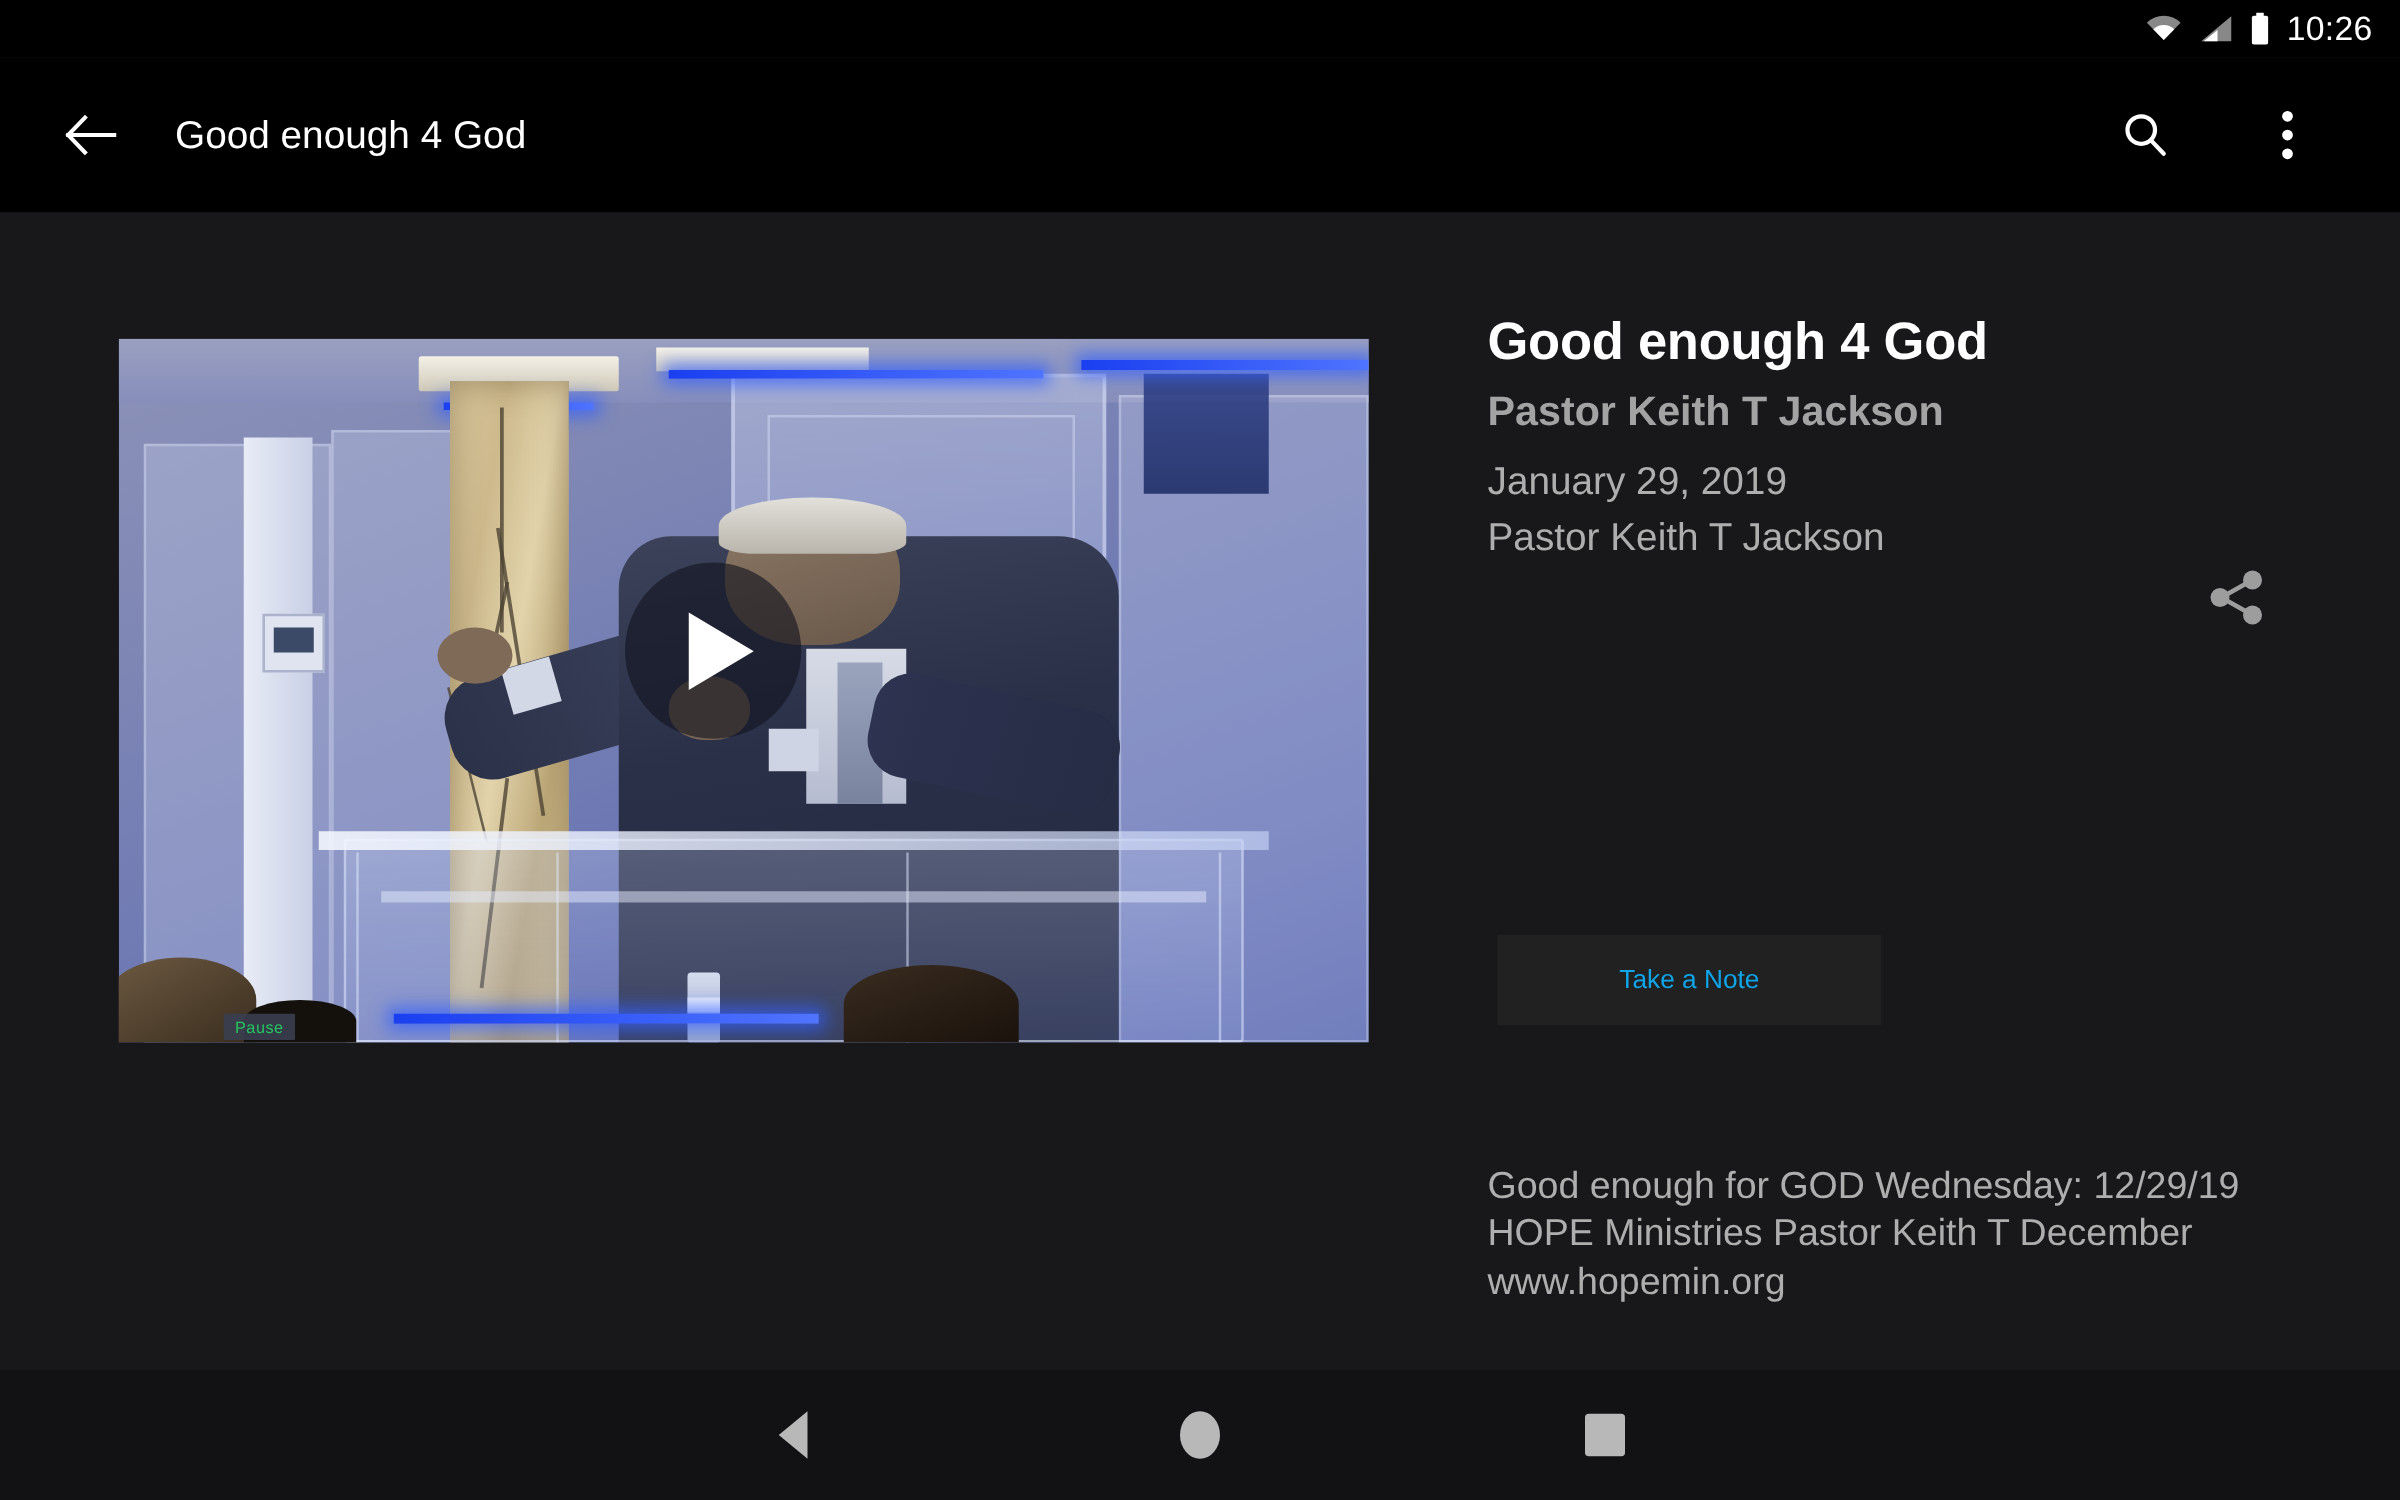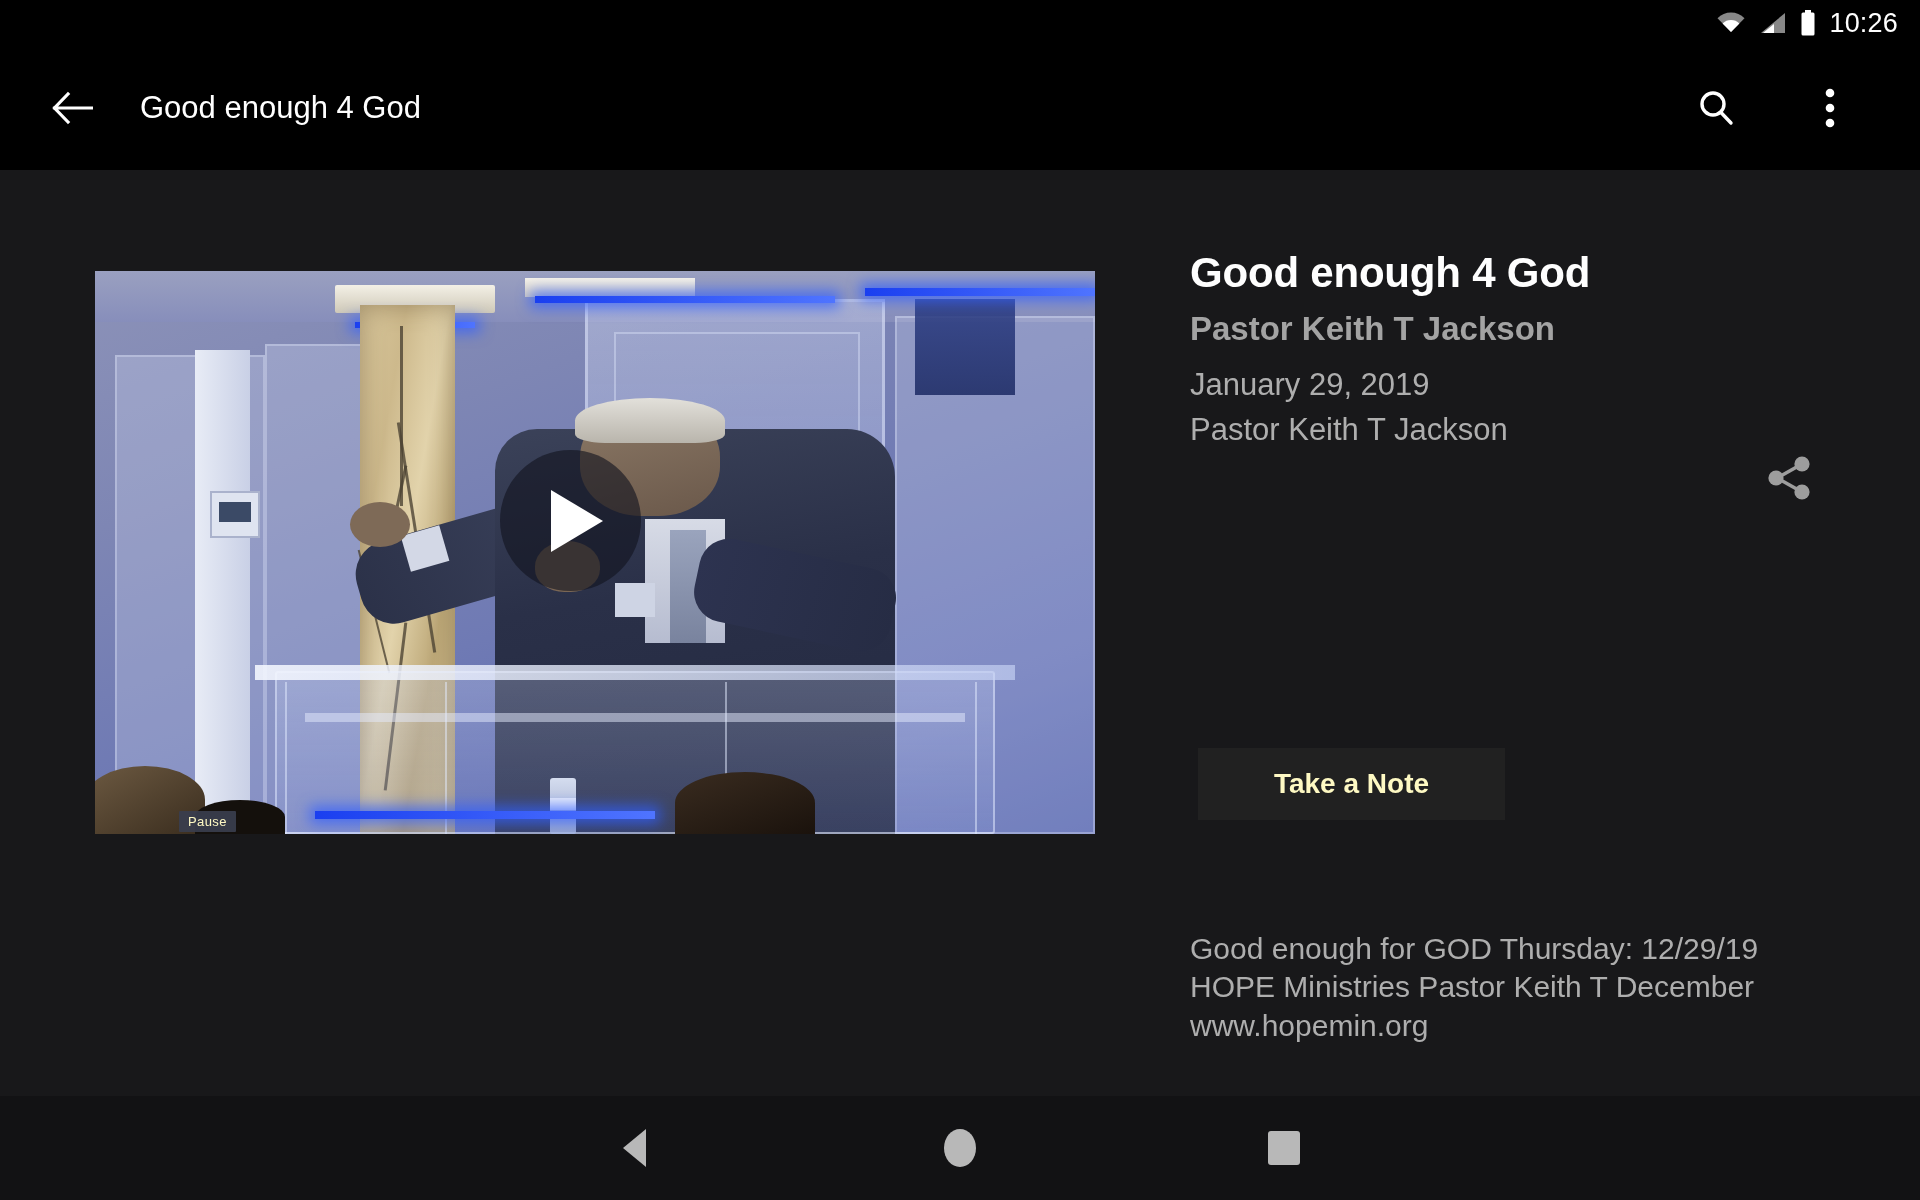--- a/index.html
+++ b/index.html
@@ -196,21 +196,21 @@
   }
   .head-a { left:-1%; width:12%; height:12%;
     background:linear-gradient(150deg,#6d5a42,#3a2d1e); }
   .head-b { left:58%; width:14%; height:11%;
     background:linear-gradient(160deg,#3a2c20,#1a120c); }
   .head-c { left:10%; width:9%; height:6%;
     background:#14100c; }
   
   #pause-chip {
     position:absolute; left:84px; top:540px; padding:3px 9px;
-    background:rgba(58,62,78,.92); color:#fef9c3;
+    background:rgba(58,62,78,.92); color:#22c55e;
     font-size:13px; letter-spacing:.4px; border-radius:1px;
   }
   
   #play-overlay {
     position:absolute; left:405px; top:179px; width:141px; height:141px;
     background:rgba(18,20,30,.62); border-radius:50%;
     display:flex; align-items:center; justify-content:center;
   }
   #play-triangle {
     width:0; height:0; margin-left:13px;
@@ -228,23 +228,23 @@
     color:#a3a3a3; font-size:33px; font-weight:bold; margin-top:16px; line-height:1.1;
   }
   #video-date { color:#aeaeae; font-size:31px; margin-top:20px; line-height:1.12; }
   #video-author { color:#aeaeae; font-size:31px; margin-top:11px; line-height:1.12; }
   #share-button {
     position:absolute; left:1756px; top:275px; width:66px; height:66px;
     display:flex; align-items:center; justify-content:center;
   }
   #take-note-button {
     position:absolute; left:1198px; top:578px; width:307px; height:72px;
-    background:#212121; color:#fef9c3; font-size:28px;
+    background:#212121; color:#0ea5e9; font-size:21px;
     display:flex; align-items:center; justify-content:center;
-    border:none; font-family:inherit;font-weight:bold;
+    border:none; font-family:inherit;
   }
   #video-description {
     position:absolute; left:1190px; top:760px; width:640px;
     color:#aeaeae; font-size:30px; line-height:1.28;
   }
 
   
   #nav-bar {
     position:absolute; left:0; top:1096px; width:1920px; height:104px;
     background:#121214; display:flex; align-items:center;
@@ -375,21 +375,21 @@
         <circle cx="13" cy="26" r="7.6" fill="#9d9d9d"></circle>
         <circle cx="39" cy="40" r="7.6" fill="#9d9d9d"></circle>
         <line x1="14" y1="26" x2="39" y2="12" stroke="#9d9d9d" stroke-width="3.6"></line>
         <line x1="14" y1="26" x2="39" y2="40" stroke="#9d9d9d" stroke-width="3.6"></line>
       </svg>
     </div>
 
     <button id="take-note-button">Take a Note</button>
 
     <div id="video-description">
-      <div>Good enough for GOD Thursday: 12/29/19</div>
+      <div>Good enough for GOD Wednesday: 12/29/19</div>
       <div>HOPE Ministries Pastor Keith T December</div>
       <div>www.hopemin.org</div>
     </div>
   </div>
 
   <div id="nav-bar">
     <div class="nav-btn" id="nav-back">
       <div id="nav-back-tri"></div>
     </div>
     <div class="nav-btn" id="nav-home">

